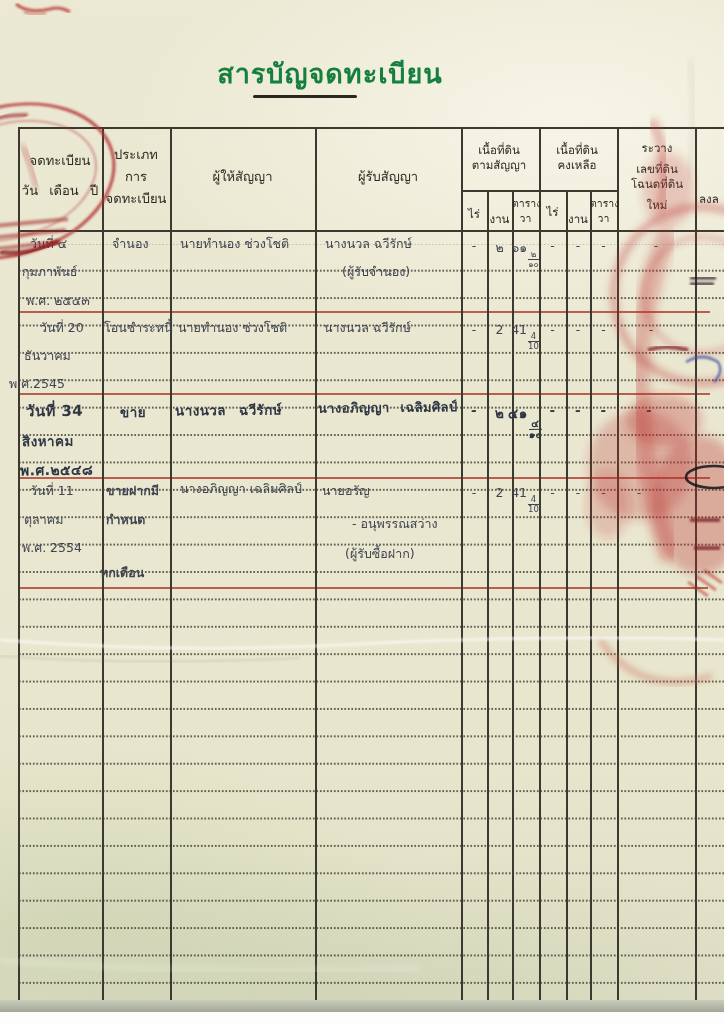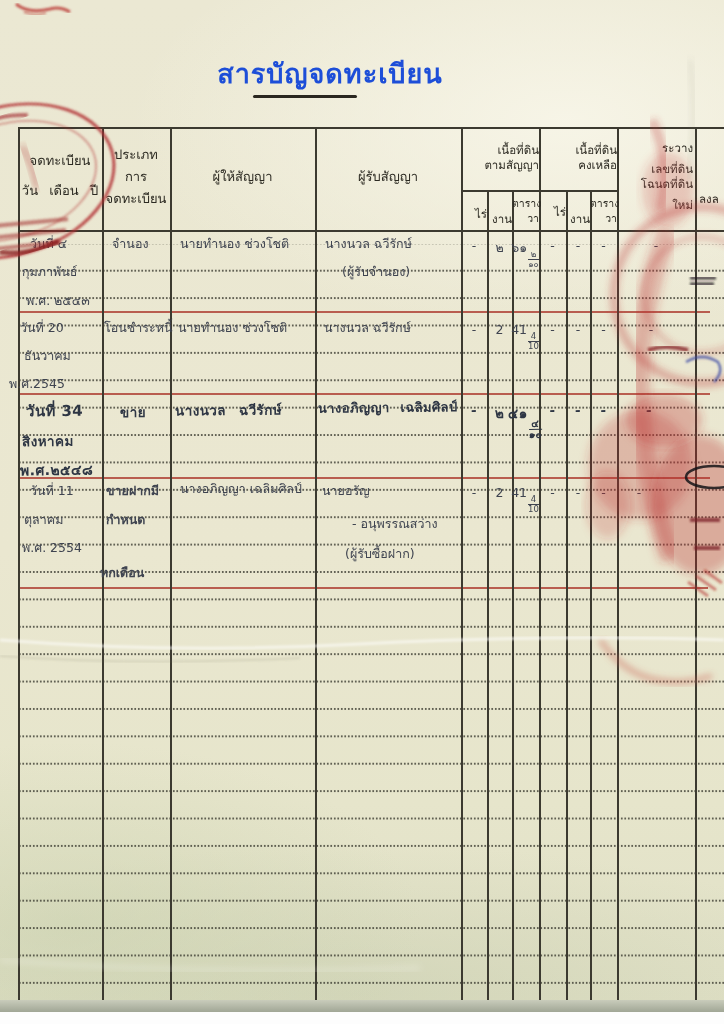--- a/index.html
+++ b/index.html
@@ -10,32 +10,32 @@
       radial-gradient(620px 300px at 78% 12%, rgba(248,246,233,.9), rgba(248,246,233,0) 70%),
       radial-gradient(500px 260px at 10% 92%, rgba(196,205,168,.45), rgba(196,205,168,0) 70%),
       radial-gradient(700px 200px at 50% 99%, rgba(190,198,165,.40), rgba(190,198,165,0) 75%),
       linear-gradient(180deg,#ebe8d3 0%,#eae7d0 55%,#e6e5cb 80%,#e0e0c6 100%);}
   .scan-edge-bottom{position:absolute;left:0;top:1000px;width:724px;height:14px;
       background:linear-gradient(180deg,#c9ccbb,#9aa08f);}
   .scan-white{position:absolute;left:0;top:1012px;width:724px;height:12px;background:#fdfdfd;}
 
   .title{position:absolute;left:210px;top:52px;width:240px;text-align:center;
       font-family:"DejaVu Serif","Liberation Serif",serif;
-      font-size:27px;font-weight:bold;color:#1d4ed8;letter-spacing:1px;}
+      font-size:27px;font-weight:bold;color:#15803d;letter-spacing:1px;}
   .title-underline{position:absolute;left:253px;top:95px;width:104px;height:3px;background:#2a271f;border-radius:2px;}
 
   .vl{position:absolute;width:2px;background:#3c3a30;}
   .hl{position:absolute;height:2px;background:#3c3a30;}
   .rl{position:absolute;height:2px;background:#b04438;opacity:.85;}
   .dots{position:absolute;left:18px;top:244px;width:706px;height:758px;
       background-image:radial-gradient(circle,rgba(52,52,42,.75) .7px,rgba(52,52,42,0) .9px);
       background-size:3.5px 27.4px;background-position:0 13px;}
 
   .hd{position:absolute;color:#2c2a22;font-size:13px;text-align:center;line-height:22px;}
-  .hd.small{font-size:11.5px;line-height:15px;text-align:right;}
+  .hd.small{font-size:11.5px;line-height:15px;}
   .cell{position:absolute;text-align:center;}
   .typed{color:#3f4450;font-size:12.5px;white-space:nowrap;}
   .hand{color:#2e3644;font-size:13.5px;font-weight:600;letter-spacing:.4px;white-space:nowrap;transform:rotate(-.6deg);}
   .ln{position:absolute;white-space:nowrap;}
   .frc{display:inline-flex;flex-direction:column;font-size:8.5px;line-height:8.5px;vertical-align:-5px;margin-left:1px;}
   .frc i{font-style:normal;}
   .frc i.tp{border-bottom:1px solid currentColor;}
   svg.stamps{position:absolute;left:0;top:0;pointer-events:none;}
 </style>
 </head>
@@ -95,21 +95,21 @@
   <div class="hd small" style="left:512px;top:196px;width:27px;font-size:10.5px">
     <div>ตาราง</div>
     <div>วา</div>
   </div>
   <div class="hd small" style="left:539px;top:205px;width:27px">ไร่</div>
   <div class="hd small" style="left:566px;top:212px;width:24px">งาน</div>
   <div class="hd small" style="left:590px;top:196px;width:27px;font-size:10.5px">
     <div>ตาราง</div>
     <div>วา</div>
   </div>
-  <div class="hd small" style="left:621px;top:141px;width:72px;text-align:right">
+  <div class="hd small" style="left:621px;top:141px;width:72px;text-align:center">
     <div>ระวาง</div>
     <div style="margin-top:6px">เลขที่ดิน</div>
     <div style="">โฉนดที่ดิน</div>
     <div style="margin-top:6px">ใหม่</div>
   </div>
   <div class="hd small" style="left:699px;top:192px;width:30px;text-align:left">ลงล</div>
 
   <span class="ln typed" style="left:30px;top:234px">วันที่ ๔</span>
   <span class="ln typed" style="left:22px;top:262px">กุมภาพันธ์</span>
   <span class="ln typed" style="left:26px;top:291px">พ.ศ. ๒๕๔๓</span>
@@ -121,21 +121,21 @@
   <div class="cell typed" style="left:487px;top:238px;width:25px">๒</div>
   <div class="cell typed" style="left:510px;top:238px;width:30px"><span>๖๑</span><span class="frc">
         <i class="tp">๒</i>
         <i>๑๐</i>
       </span></div>
   <div class="cell typed" style="left:539px;top:238px;width:27px">-</div>
   <div class="cell typed" style="left:566px;top:238px;width:24px">-</div>
   <div class="cell typed" style="left:590px;top:238px;width:27px">-</div>
   <div class="cell typed" style="left:617px;top:238px;width:78px">-</div>
 
-  <span class="ln typed" style="left:20px;top:318px">วันที่ 20</span>
+  <span class="ln typed" style="left:40px;top:318px">วันที่ 20</span>
   <span class="ln typed" style="left:24px;top:346px">ธันวาคม</span>
   <span class="ln typed" style="left:9px;top:374px">พ.ศ.2545</span>
   <span class="ln typed" style="left:104px;top:318px">โอนชำระหนี้</span>
   <span class="ln typed" style="left:178px;top:318px">นายทำนอง ช่วงโชติ</span>
   <span class="ln typed" style="left:324px;top:318px">นางนวล ฉวีรักษ์</span>
   <div class="cell typed" style="left:461px;top:322px;width:26px">-</div>
   <div class="cell typed" style="left:487px;top:322px;width:25px">2</div>
   <div class="cell typed" style="left:510px;top:322px;width:30px"><span>41</span><span class="frc">
         <i class="tp">4</i>
         <i>10</i>

